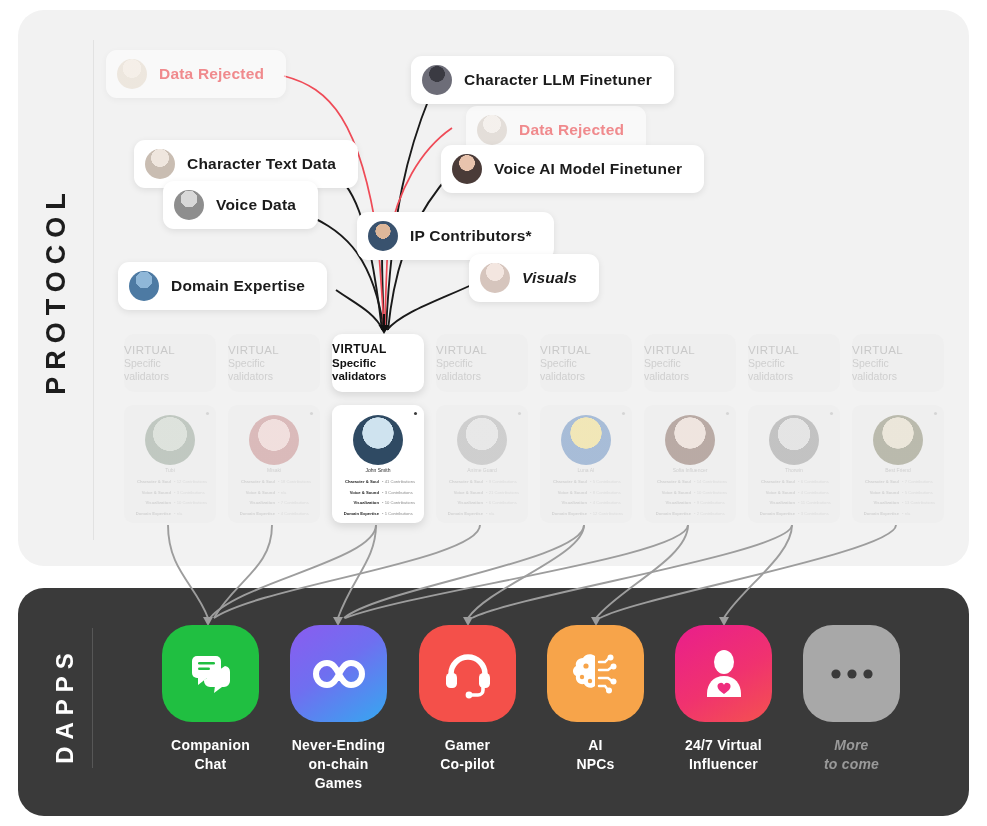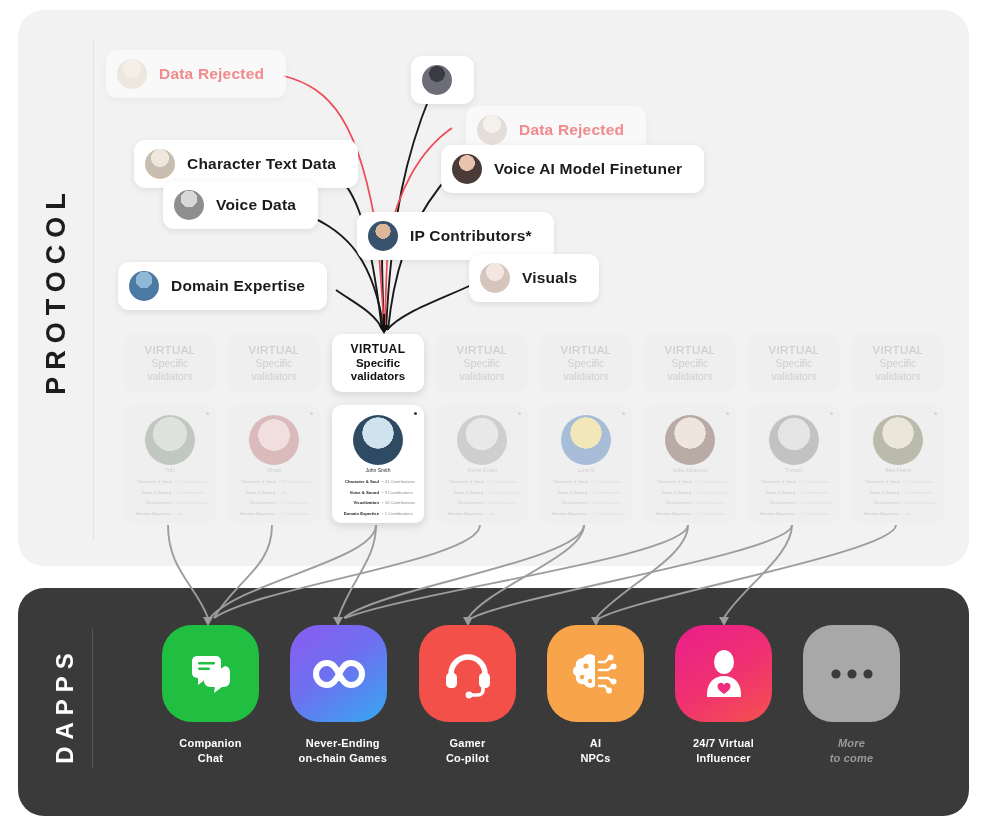--- a/index.html
+++ b/index.html
@@ -34,21 +34,21 @@
   .av.a2{background:radial-gradient(circle at 50% 30%,#3a3a42 0 30%,#6d6d78 31% 100%);}
   .av.a3{background:radial-gradient(circle at 50% 30%,#efe6de 0 34%,#c9bdb2 35% 100%);}
   .av.a4{background:radial-gradient(circle at 50% 30%,#d8d8d8 0 32%,#8e8e8e 33% 100%);}
   .av.a6{background:radial-gradient(circle at 50% 30%,#e8c3ad 0 30%,#4a3b38 31% 100%);}
   .av.a7{background:radial-gradient(circle at 50% 34%,#ddb79a 0 30%,#39526e 31% 100%);}
   .av.a8{background:radial-gradient(circle at 50% 30%,#8fb7d8 0 32%,#4d7aa3 33% 100%);}
   .av.a9{background:radial-gradient(circle at 50% 30%,#f3e6e0 0 34%,#d6c5bd 35% 100%);}
 
   
   .validator{position:absolute;top:334px;width:92px;height:58px;border-radius:10px;
-      background:#efefef;display:flex;flex-direction:column;align-items:center;
+      background:#efefef;display:flex;flex-direction:column;
       justify-content:center;line-height:1.18;z-index:4;}
   .validator .v1{font-size:11.5px;color:#c9c9c9;letter-spacing:.4px;}
   .validator .v2,.validator .v3{font-size:10.5px;color:#cfcfcf;}
   .validator.active{background:#ffffff;box-shadow:0 3px 9px rgba(0,0,0,.12);}
   .validator.active .v1{color:#111;font-weight:700;font-size:12px;}
   .validator.active .v2,.validator.active .v3{color:#111;font-weight:700;font-size:11.5px;}
 
   
   .agent{position:absolute;top:405px;width:92px;height:118px;border-radius:9px;
       background:#efefef;z-index:4;overflow:hidden;}
@@ -76,21 +76,21 @@
       display:flex;align-items:center;justify-content:center;z-index:3;}
   #dapps-label span{transform:rotate(-90deg);white-space:nowrap;
       font-size:24px;font-weight:700;letter-spacing:7px;color:#ffffff;}
   #dapps-divider{position:absolute;left:92px;top:628px;width:1px;height:140px;
       background:#575757;z-index:3;}
 
   .dapp{position:absolute;top:625px;width:97px;z-index:5;
       display:flex;flex-direction:column;align-items:center;}
   .dapp .tile{width:97px;height:97px;border-radius:30px;
       display:flex;align-items:center;justify-content:center;}
-  .dapp .cap{margin-top:14px;text-align:center;font-size:11px;font-weight:700;
+  .dapp .cap{margin-top:14px;text-align:center;font-size:14px;font-weight:700;
       color:#ffffff;line-height:1.35;letter-spacing:.2px;}
   .dapp.muted .cap{color:#9a9a9a;font-weight:600;}
   svg.wires{position:absolute;left:0;top:0;width:987px;height:826px;
       pointer-events:none;z-index:2;}
 </style>
 </head>
 <body>
 
 <div id="stage">
 
@@ -119,20 +119,21 @@
     <path d="M384,334 l-5.5,-9 l11,0 z" fill="#111"></path>
   </svg>
 
   <div class="node rejected" style="left:106px;top:50px;">
     <span class="av a1"></span>
     <span class="lbl">Data Rejected</span>
   </div>
 
   <div class="node" style="left:411px;top:56px;">
     <span class="av a2"></span>
+    <span class="lbl">Character LLM Finetuner</span>
   </div>
 
   <div class="node rejected" style="left:466px;top:106px;">
     <span class="av a3"></span>
     <span class="lbl">Data Rejected</span>
   </div>
 
   <div class="node" style="left:441px;top:145px;">
     <span class="av a6"></span>
     <span class="lbl">Voice AI Model Finetuner</span>
@@ -151,21 +152,21 @@
   <div class="node" style="left:357px;top:212px;">
     <span class="av a7"></span>
     <span class="lbl">IP Contributors*</span>
   </div>
 
   <div class="node" style="left:118px;top:262px;">
     <span class="av a8"></span>
     <span class="lbl">Domain Expertise</span>
   </div>
 
-  <div class="node" style="left:469px;top:254px;">
+  <div class="node" style="left:469px;top:254px;font-style:italic;">
     <span class="av a9"></span>
     <span class="lbl">Visuals</span>
   </div>
 
   <div id="validators">
       <div class="validator" style="left: 124px;">
         <div class="v1">VIRTUAL</div>
         <div class="v2">Specific</div>
         <div class="v3">validators</div>
       </div>

